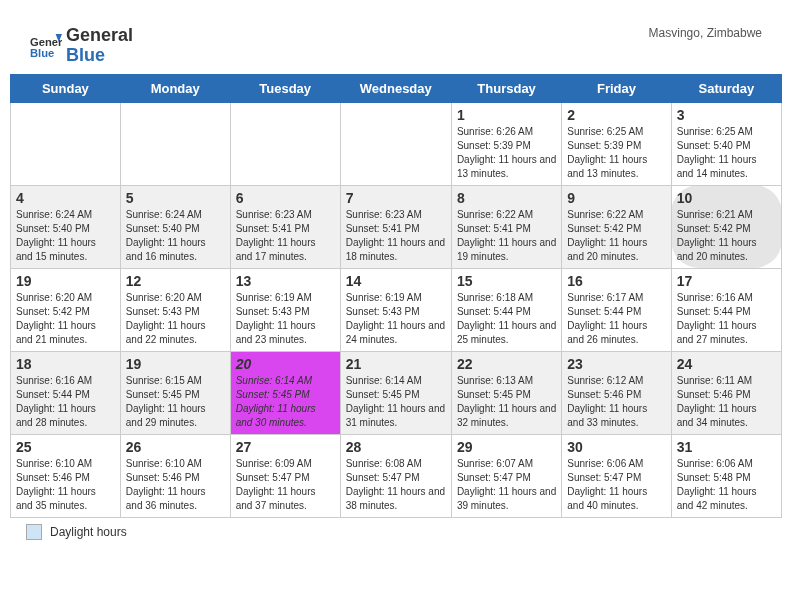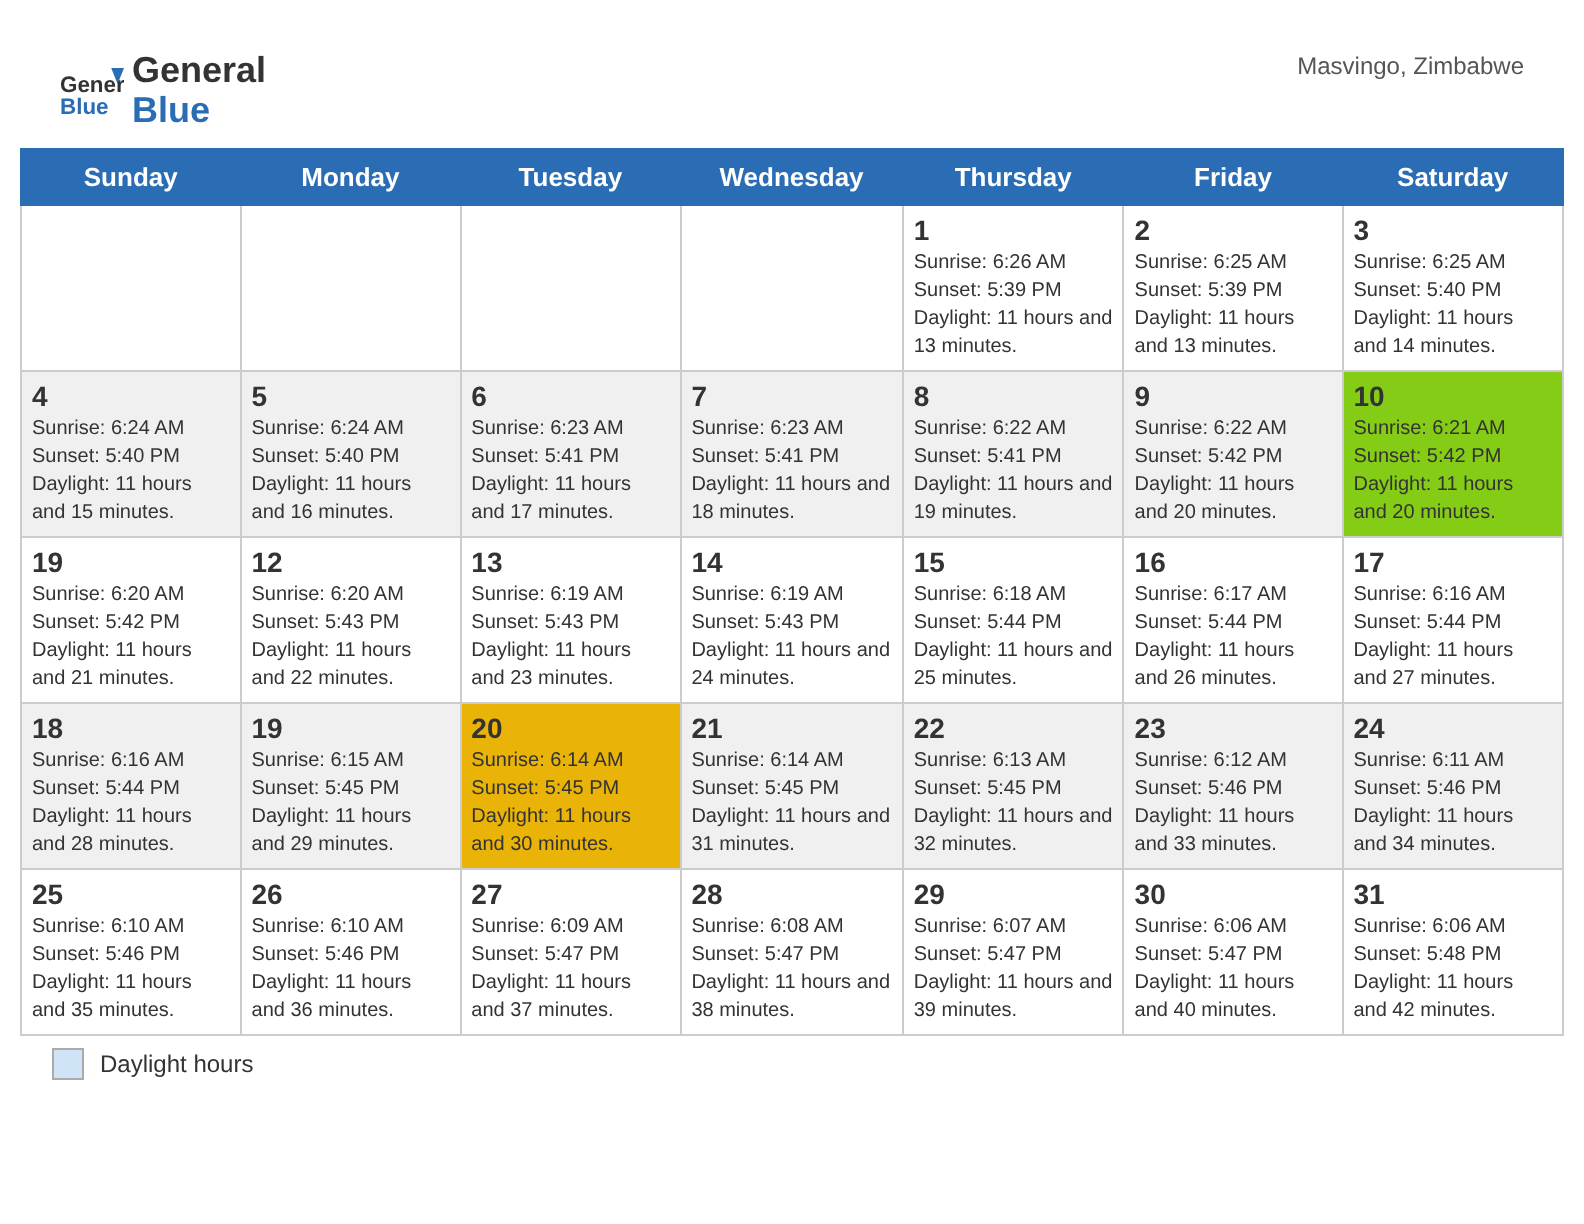--- a/index.html
+++ b/index.html
@@ -99,21 +99,21 @@
           <div class="cell-text">Sunrise: 6:23 AM<br>Sunset: 5:41 PM<br>Daylight: 11 hours and 18 minutes.</div>
         </td>
         <td class="cal-cell" style="background: rgb(240, 240, 240);">
           <div class="day-num">8</div>
           <div class="cell-text">Sunrise: 6:22 AM<br>Sunset: 5:41 PM<br>Daylight: 11 hours and 19 minutes.</div>
         </td>
         <td class="cal-cell" style="background: rgb(240, 240, 240);">
           <div class="day-num">9</div>
           <div class="cell-text">Sunrise: 6:22 AM<br>Sunset: 5:42 PM<br>Daylight: 11 hours and 20 minutes.</div>
         </td>
-        <td class="cal-cell" style="background: #84cc16;">
+        <td class="cal-cell" style="background: #e5e5e5; border-radius: 28px;">
           <div class="day-num">10</div>
           <div class="cell-text">Sunrise: 6:21 AM<br>Sunset: 5:42 PM<br>Daylight: 11 hours and 20 minutes.</div>
         </td>
       </tr>
       <tr>
         <td class="cal-cell">
           <div class="day-num">19</div>
           <div class="cell-text">Sunrise: 6:20 AM<br>Sunset: 5:42 PM<br>Daylight: 11 hours and 21 minutes.</div>
         </td>
         <td class="cal-cell">
@@ -143,21 +143,21 @@
       </tr>
       <tr>
         <td class="cal-cell" style="background: rgb(240, 240, 240);">
           <div class="day-num">18</div>
           <div class="cell-text">Sunrise: 6:16 AM<br>Sunset: 5:44 PM<br>Daylight: 11 hours and 28 minutes.</div>
         </td>
         <td class="cal-cell" style="background: rgb(240, 240, 240);">
           <div class="day-num">19</div>
           <div class="cell-text">Sunrise: 6:15 AM<br>Sunset: 5:45 PM<br>Daylight: 11 hours and 29 minutes.</div>
         </td>
-        <td class="cal-cell" style="background: #eab308;">
+        <td class="cal-cell" style="background: #d946ef; font-style: italic;">
           <div class="day-num">20</div>
           <div class="cell-text">Sunrise: 6:14 AM<br>Sunset: 5:45 PM<br>Daylight: 11 hours and 30 minutes.</div>
         </td>
         <td class="cal-cell" style="background: rgb(240, 240, 240); margin-top: 36px;">
           <div class="day-num">21</div>
           <div class="cell-text">Sunrise: 6:14 AM<br>Sunset: 5:45 PM<br>Daylight: 11 hours and 31 minutes.</div>
         </td>
         <td class="cal-cell" style="background: rgb(240, 240, 240);">
           <div class="day-num">22</div>
           <div class="cell-text">Sunrise: 6:13 AM<br>Sunset: 5:45 PM<br>Daylight: 11 hours and 32 minutes.</div>

